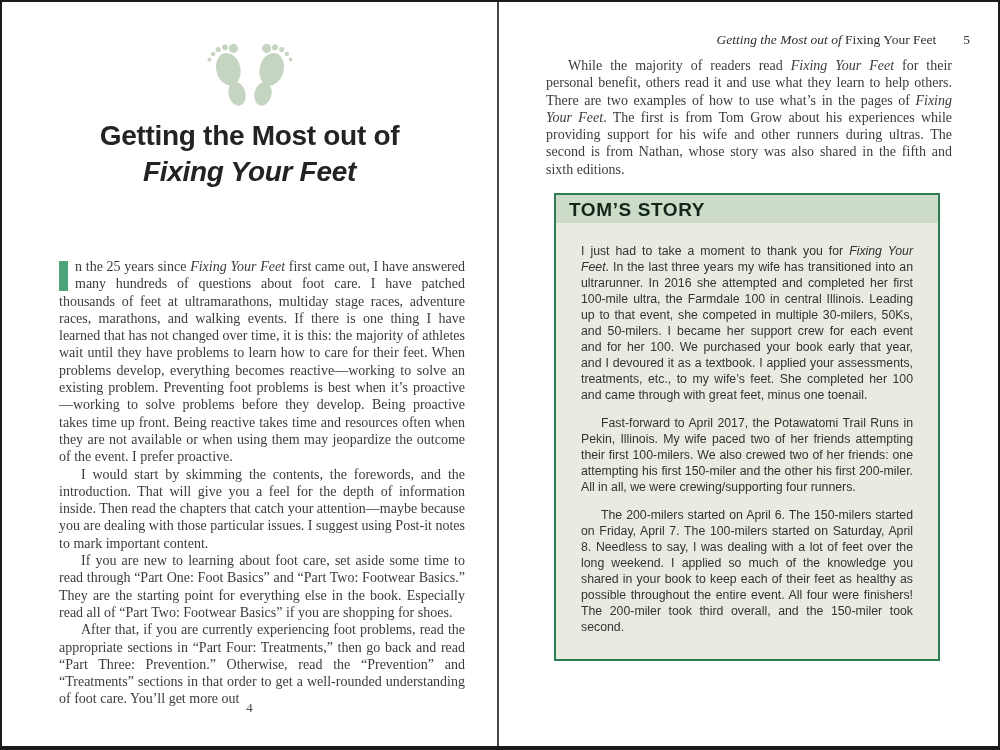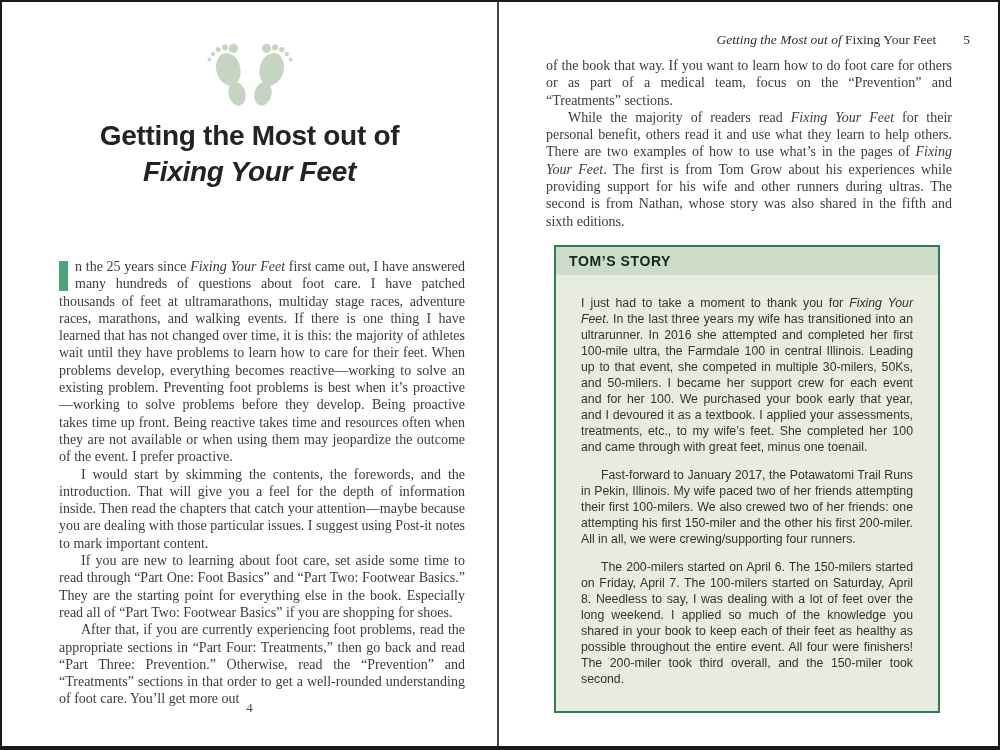--- a/index.html
+++ b/index.html
@@ -48,21 +48,21 @@
   .rh-num{margin-left:27px;}
 
   .body-right{top:55px;left:47px;}
 
   .storybox{
     margin:15px 12px 10px 8px;border:2px solid #2e7d52;
     font-family:"Liberation Sans","DejaVu Sans",sans-serif;text-align:left;
   }
   .storyhead{
     background:#cddcc9;padding:6px 4px 5px 13px;
-    font-size:14px;font-weight:700;letter-spacing:0.6px;color:#12271a;
+    font-size:19px;font-weight:700;letter-spacing:0.6px;color:#12271a;
   }
   .storybody{
     background:#e7ebe0;padding:8px 13px 12px 13px;
     font-size:12.3px;line-height:16px;color:#333333;text-align:justify;
   }
   .storybody p{margin:12px;}
   .storybody p.indent{text-indent:20px;}
   i{font-style:italic;}
 </style>
 </head>
@@ -104,28 +104,27 @@
       <p class="indent">After that, if you are currently experiencing foot problems, read the appropriate sections in “Part Four: Treatments,” then go back and read “Part Three: Prevention.” Otherwise, read the “Prevention” and “Treatments” sections in that order to get a well-rounded understanding of foot care. You’ll get more out</p>
     </div>
 
     <div class="pagenum">4</div>
   </div>
 
   <div class="page page-right">
     <div class="running-head"><span class="rh-chapter">Getting the Most out of </span><span class="rh-book">Fixing Your Feet</span><span class="rh-num">5</span></div>
 
     <div class="body body-right">
-      <p>of the book that way. If you want to learn how to do foot care for others or as part of a medical team, focus on the “Prevention” and “Treatments” sections.</p>
       <p class="indent"><span>While the majority of readers read </span><i>Fixing Your Feet</i><span> for their personal benefit, others read it and use what they learn to help others. There are two examples of how to use what’s in the pages of </span><i>Fixing Your Feet</i><span>. The first is from Tom Grow about his experiences while providing support for his wife and other runners during ultras. The second is from Nathan, whose story was also shared in the fifth and sixth editions.</span></p>
 
       <div class="storybox">
         <div class="storyhead">TOM’S STORY</div>
         <div class="storybody">
           <p><span>I just had to take a moment to thank you for </span><i>Fixing Your Feet</i><span>. In the last three years my wife has transitioned into an ultrarunner. In 2016 she attempted and completed her first 100-mile ultra, the Farmdale 100 in central Illinois. Leading up to that event, she competed in multiple 30-milers, 50Ks, and 50-milers. I became her support crew for each event and for her 100. We purchased your book early that year, and I devoured it as a textbook. I applied your assessments, treatments, etc., to my wife’s feet. She completed her 100 and came through with great feet, minus one toenail.</span></p>
-          <p class="indent">Fast-forward to January 2017, the Potawatomi Trail Runs in Pekin, Illinois. My wife paced two of her friends attempting their first 100-milers. We also crewed two of her friends: one attempting his first 150-miler and the other his first 200-miler. All in all, we were crewing/supporting four runners.</p>
+          <p class="indent">Fast-forward to April 2017, the Potawatomi Trail Runs in Pekin, Illinois. My wife paced two of her friends attempting their first 100-milers. We also crewed two of her friends: one attempting his first 150-miler and the other his first 200-miler. All in all, we were crewing/supporting four runners.</p>
           <p class="indent">The 200-milers started on April 6. The 150-milers started on Friday, April 7. The 100-milers started on Saturday, April 8. Needless to say, I was dealing with a lot of feet over the long weekend. I applied so much of the knowledge you shared in your book to keep each of their feet as healthy as possible throughout the entire event. All four were finishers! The 200-miler took third overall, and the 150-miler took second.</p>
 
         </div>
       </div>
 
     </div>
   </div>
 </div>
 
 </body></html>

